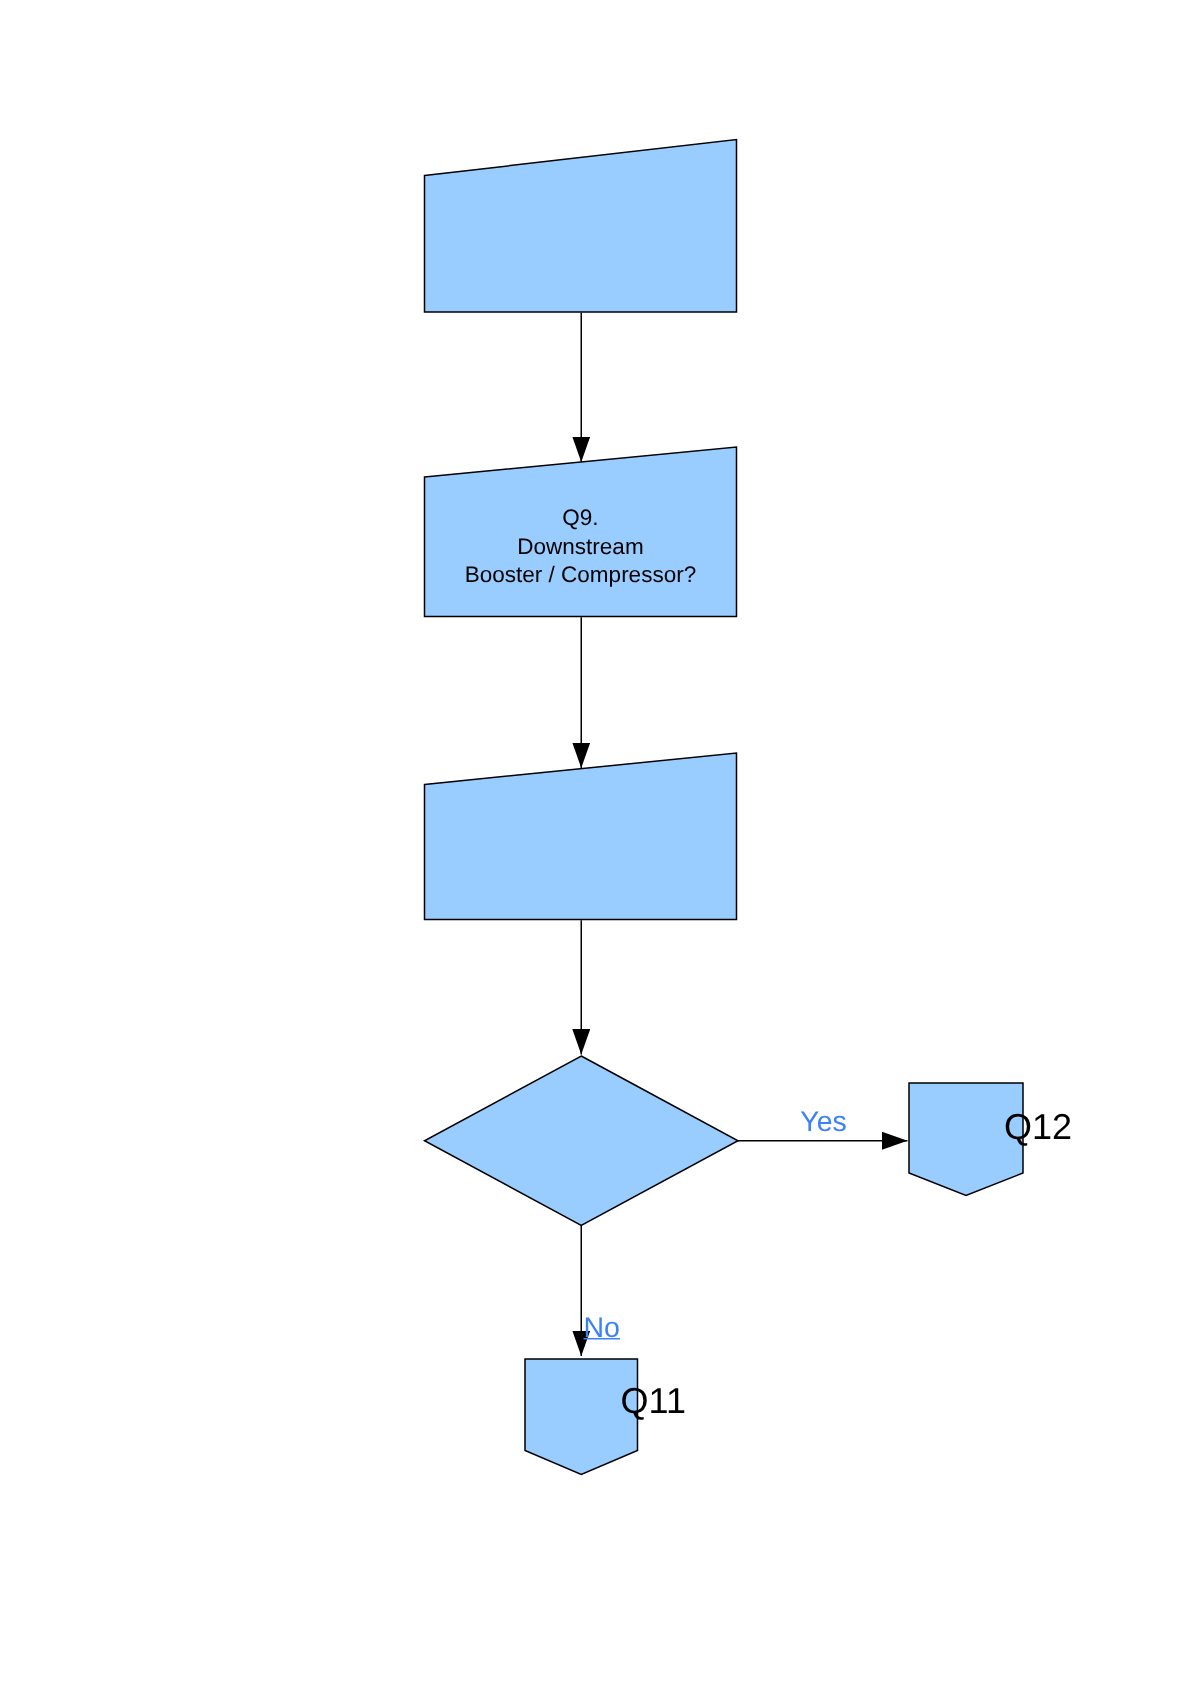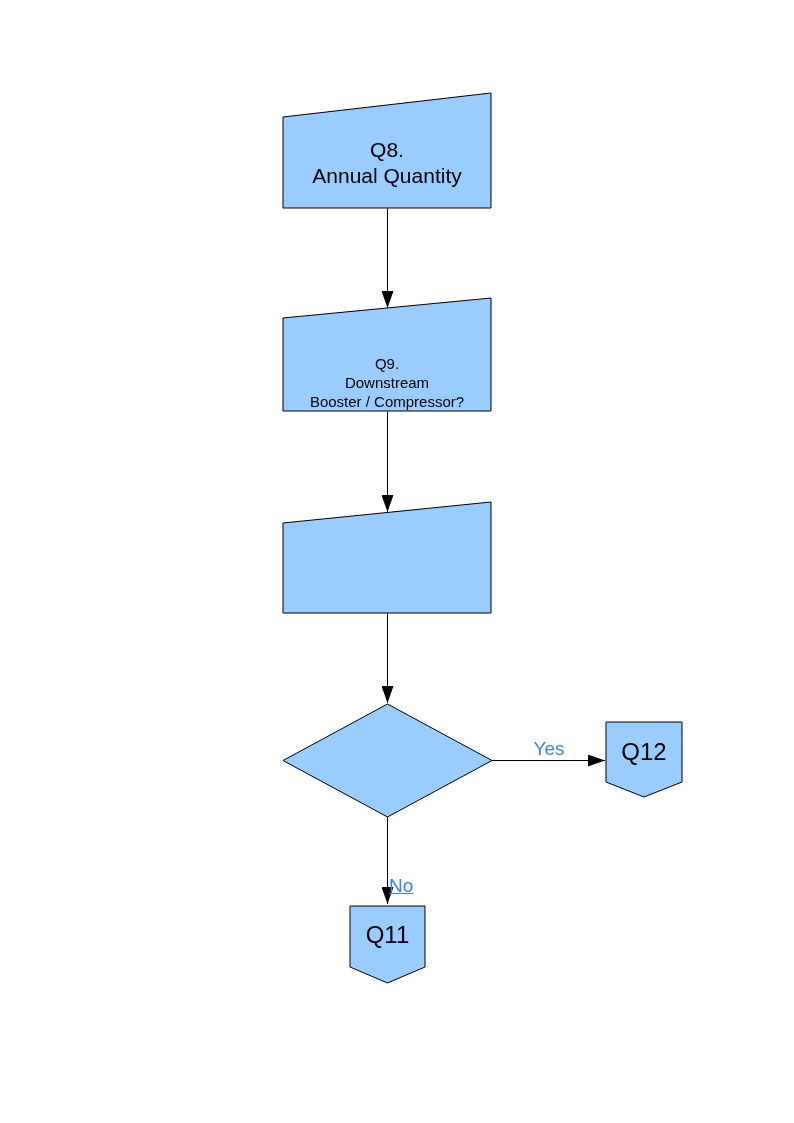--- a/index.html
+++ b/index.html
@@ -33,23 +33,23 @@
     position: absolute;
     display: flex;
     flex-direction: column;
     align-items: center;
     justify-content: center;
     text-align: center;
     color: #000000;
     pointer-events: none;
   }
   .lbl-lg  { font-size: 21px; line-height: 26px; }
-  .lbl-sm  { font-size: 15px; line-height: 19px; justify-content: flex-end; }
+  .lbl-sm  { font-size: 15px; line-height: 19px; }
   .lbl-md  { font-size: 18px; line-height: 23px; }
-  .lbl-xl  { font-size: 24px; line-height: 26px; }
+  .lbl-xl  { font-size: 24px; line-height: 26px; padding-left: 48px; }
   .edge-label {
     position: absolute;
     font-size: 19px;
     line-height: 22px;
     color: #3b82f6;
     pointer-events: none;
   }
 </style>
 </head>
 <body>
@@ -70,24 +70,20 @@
     <line class="connector" x1="387.5" y1="817" x2="387.5" y2="904" marker-end="url(#arrowhead)"></line>
 
     <polygon class="shape" points="283,117 491,93 491,208 283,208" fill="#99CCFF"></polygon>
     <polygon class="shape" points="283,318 491,298 491,411 283,411" fill="#99CCFF"></polygon>
     <polygon class="shape" points="283,523 491,502 491,613 283,613" fill="#99CCFF"></polygon>
     <polygon class="shape" points="387.5,704 492,760.5 387.5,817 283,760.5" fill="#99CCFF"></polygon>
     <polygon class="shape" points="350,906 425,906 425,967 387.5,983 350,967" fill="#99CCFF"></polygon>
     <polygon class="shape" points="606,722 682,722 682,782 644,797 606,782" fill="#99CCFF"></polygon>
   </svg>
 
-  <div class="label lbl-lg" style="left:283px; top:117px; width:208px; height:91px;">
-    <span>Q8.</span>
-    <span>Annual Quantity</span>
-  </div>
 
   <div class="label lbl-sm" style="left:283px; top:317px; width:208px; height:94px;">
     <span>Q9.</span>
     <span>Downstream</span>
     <span>Booster / Compressor?</span>
   </div>
 
 
 
   <div class="label lbl-xl" style="left:350px; top:906px; width:75px; height:58px;">

